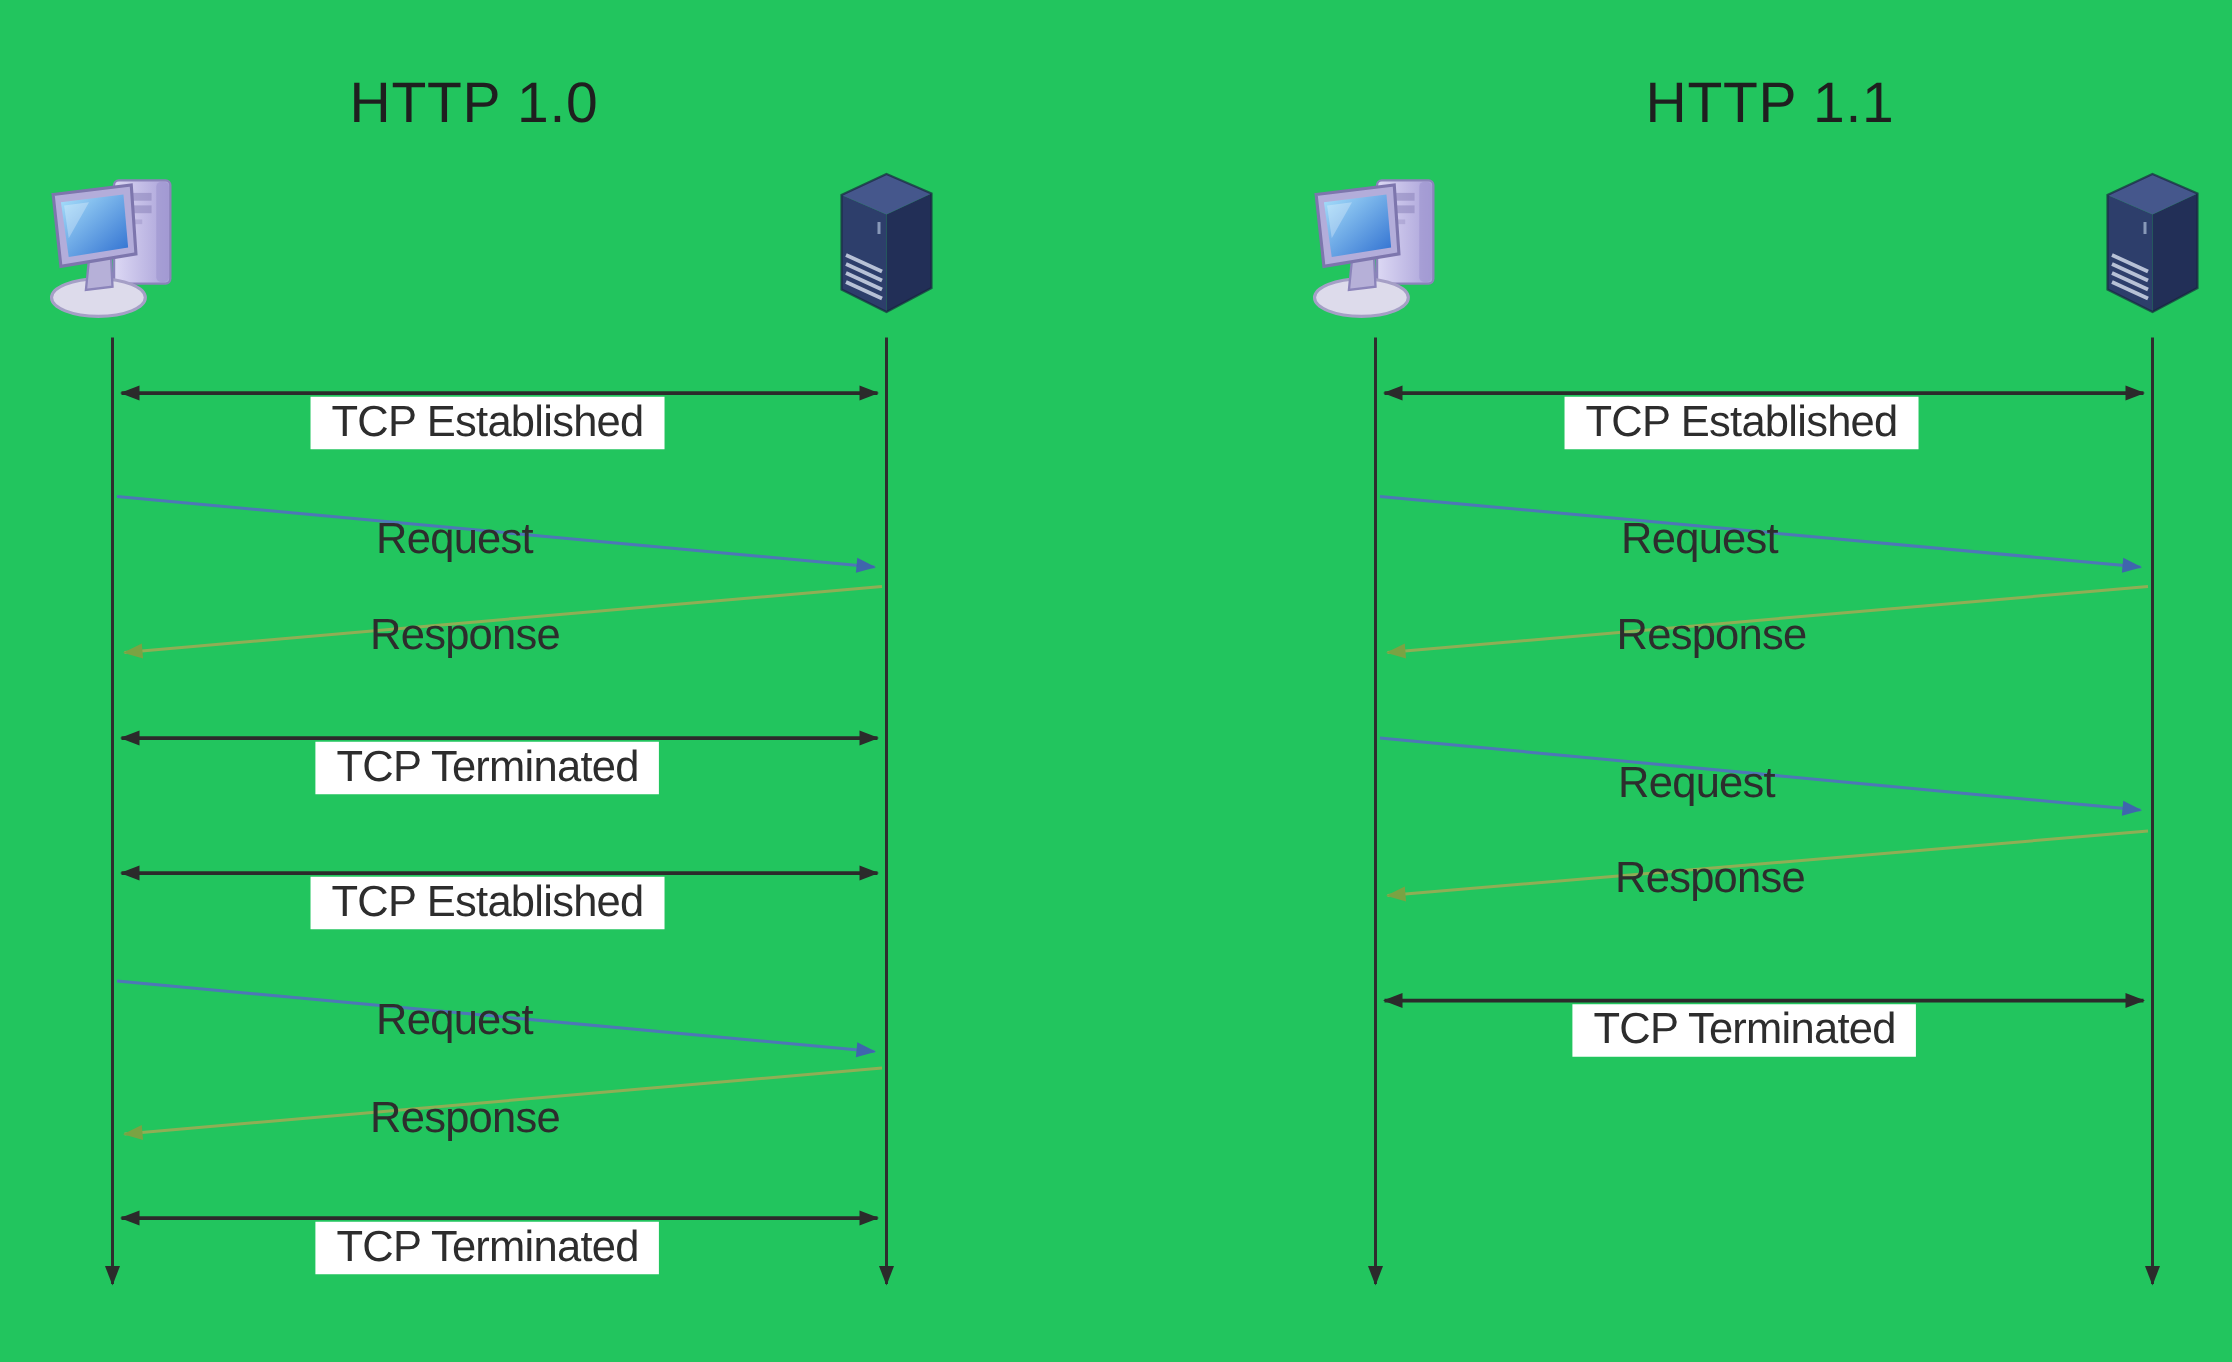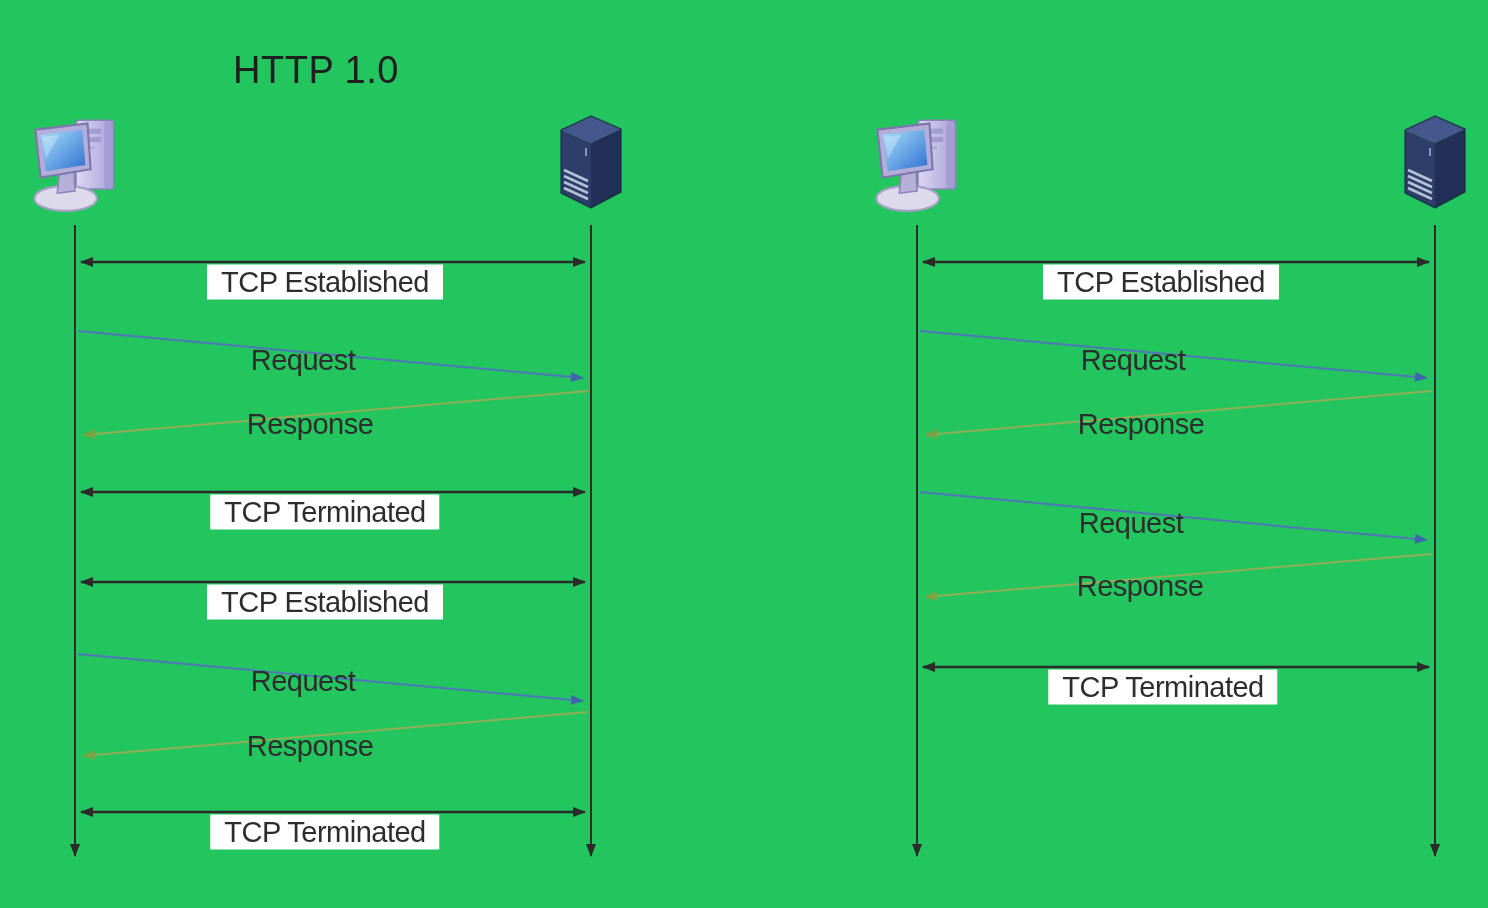--- a/index.html
+++ b/index.html
@@ -106,20 +106,21 @@
     <div class="msg-label" style="left:303px;top:336px">Request</div>
     <div class="msg-label" style="left:310px;top:400px">Response</div>
     <div class="msg-label gap" style="left:325px;top:488px">TCP Terminated</div>
     <div class="msg-label gap" style="left:325px;top:578px">TCP Established</div>
     <div class="msg-label" style="left:303px;top:657px">Request</div>
     <div class="msg-label" style="left:310px;top:722px">Response</div>
     <div class="msg-label gap" style="left:325px;top:808px">TCP Terminated</div>
   </section>
 
   <section class="diagram" style="left:843px">
+    <div class="diagram-title" style="left:337px">HTTP 1.1</div>
 
     <svg class="icon" style="left:27px;top:114px" width="94" height="99">
       <use href="#icon-client" width="94" height="99"></use>
     </svg>
     <svg class="icon" style="left:552px;top:114px" width="80" height="100">
       <use href="#icon-server" width="80" height="100"></use>
     </svg>
 
     <svg class="wires" viewBox="0 0 645 908">
       <line class="lifeline" x1="74" y1="225" x2="74" y2="856" marker-end="url(#m-black)"></line>

